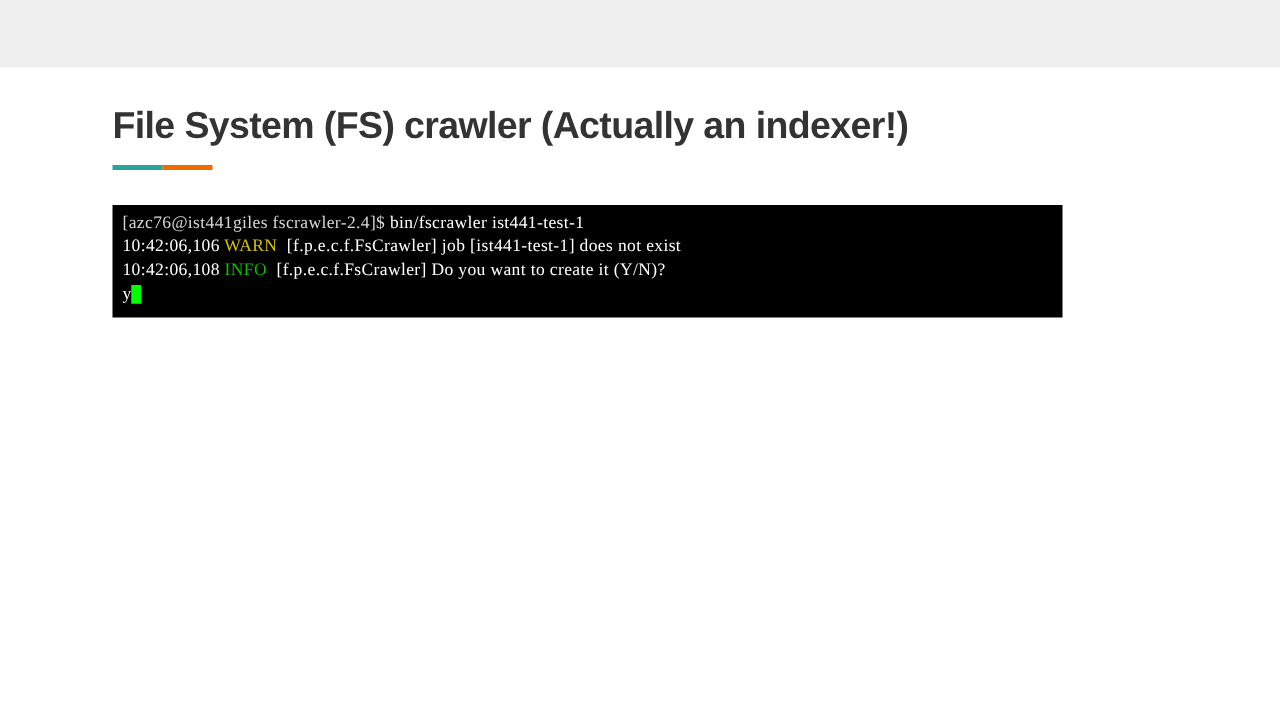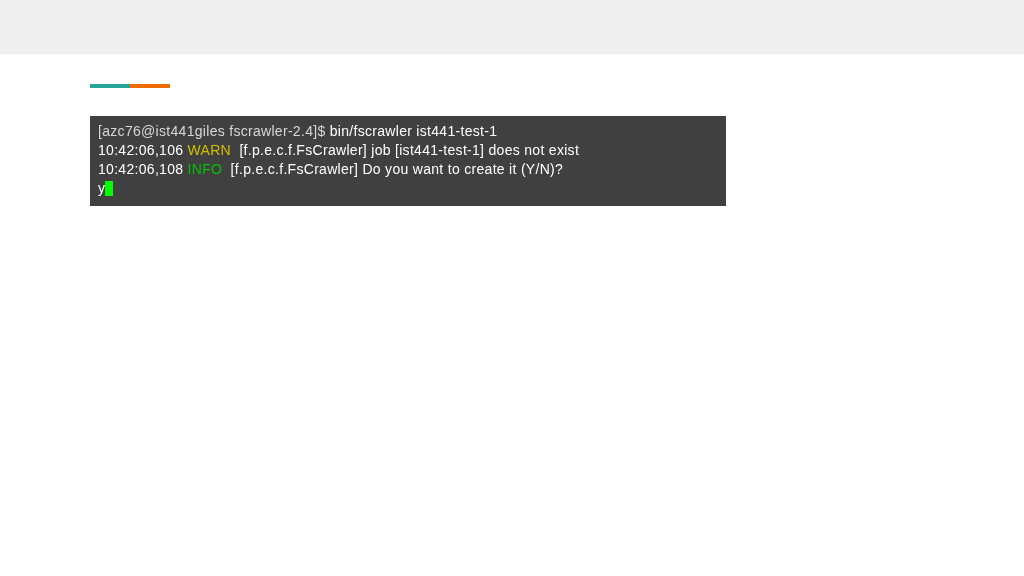--- a/index.html
+++ b/index.html
@@ -42,28 +42,28 @@
   }
   ol.steps {
     margin-left: 58px;
     font-size: 20px;
     color: #595959;
     line-height: 1.65;
     margin-bottom: 22px;
   }
   ol.steps li { padding-left: 6px; }
   .term {
-    background: #404040;
+    background: #000000;
     padding: 6px 8px 8px 8px;
-    font-family: Liberation Sans, sans-serif;
+    font-family: Liberation Serif, serif;
     font-size: 14px;
     line-height: 1.35;
     letter-spacing: 0.3px;
     white-space: pre;
-    width: 636px;
+    width: 760px;
     position: relative;
   }
   .t-grey   { color: #d7d7d7; }
   .t-white  { color: #ffffff; }
   .t-yellow { color: #d0c000; }
   .t-green  { color: #00c200; }
   .cursor {
     display: inline-block;
     width: 8px;
     height: 15px;
@@ -72,20 +72,21 @@
     margin-left: 0px;
   }
 </style>
 </head>
 <body>
 
 <div class="topbar"></div>
 
 <div class="slide">
 
+  <h1 class="title">File System (FS) crawler (Actually an indexer!)</h1>
 
   <div class="accent">
     <div class="seg1"></div>
     <div class="seg2"></div>
   </div>
 
 
 
 
   <div class="term"><span class="t-grey">[azc76@ist441giles fscrawler-2.4]$ </span><span class="t-white">bin/fscrawler ist441-test-1</span>

